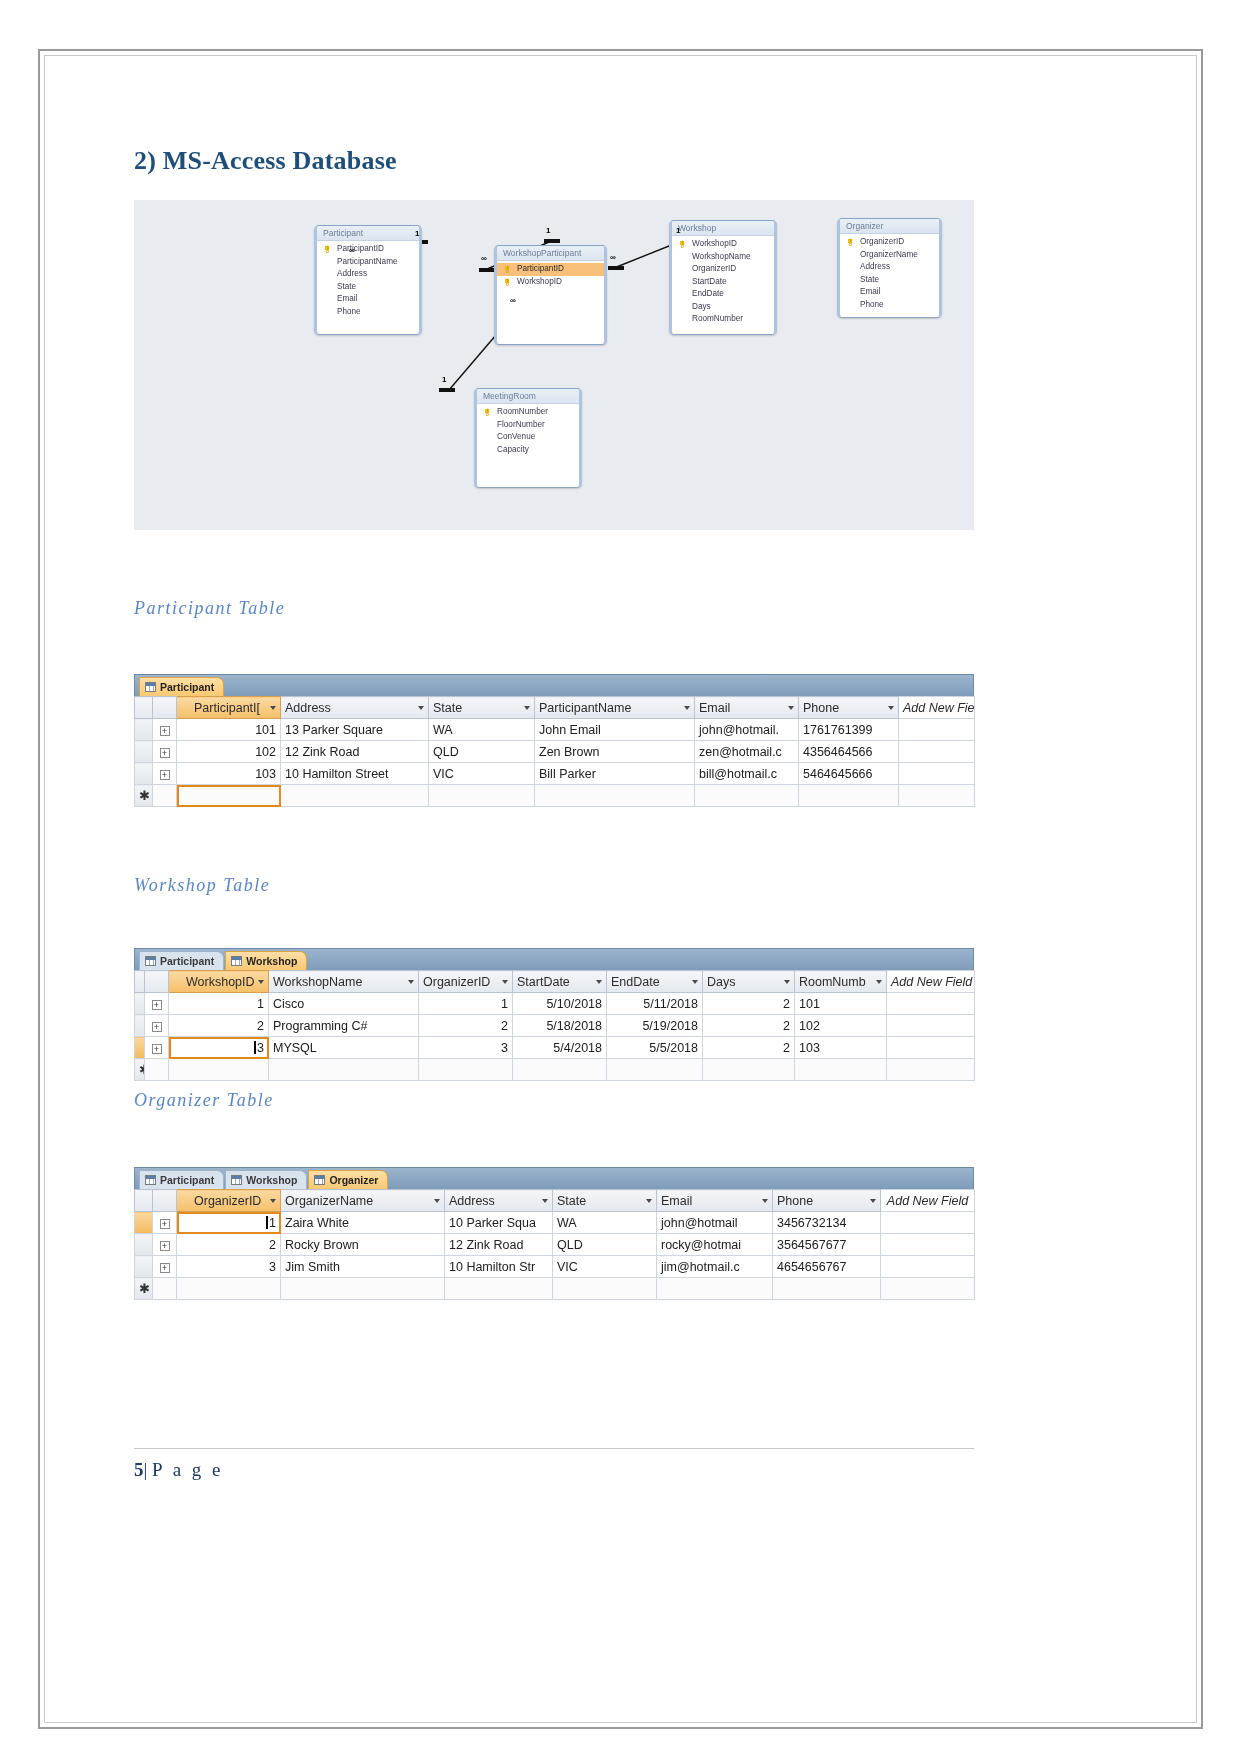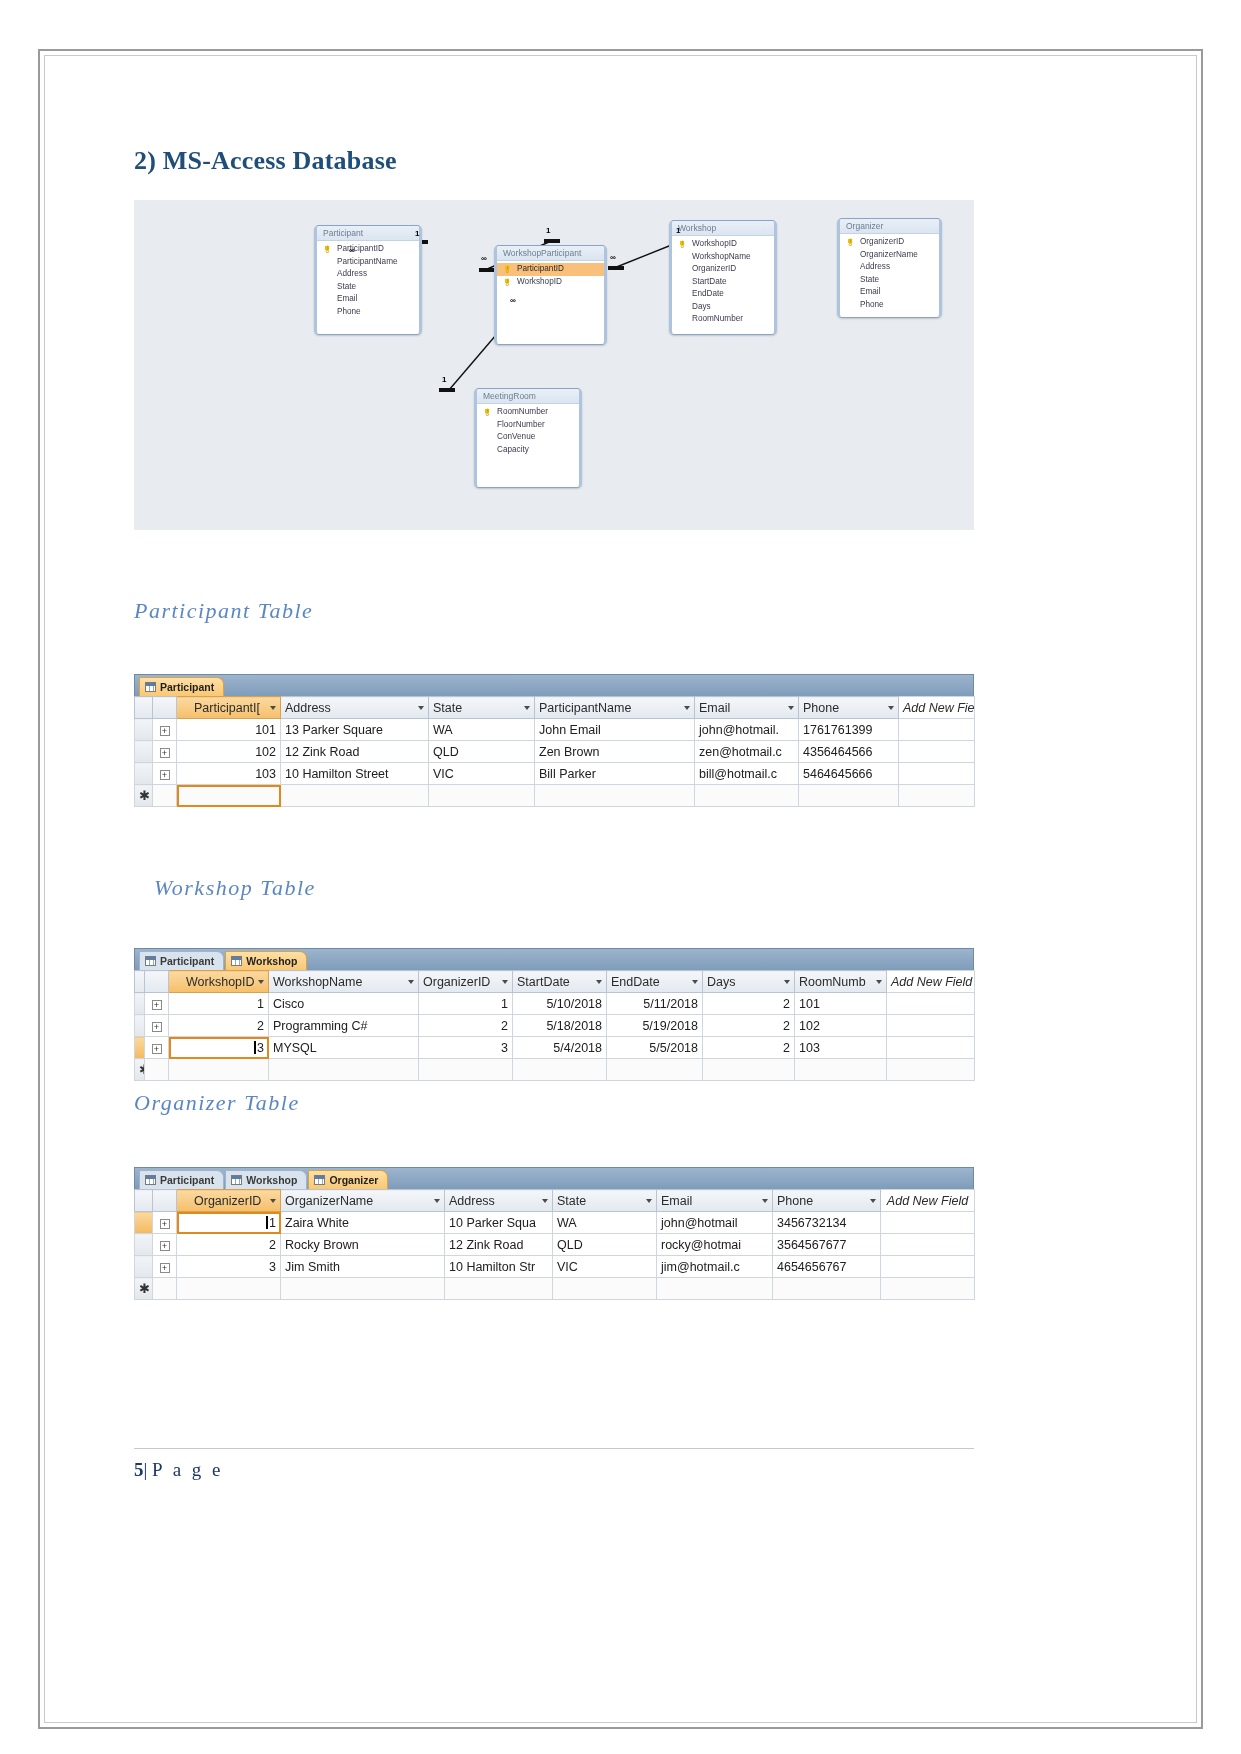--- a/index.html
+++ b/index.html
@@ -22,21 +22,21 @@
   }
   #content { position:absolute; left:0; top:12px; width:1241px; height:1754px; }
 
   
   .h-main {
     position:absolute; left:134px; top:134px;
     font-size:26px; font-weight:bold; color:#1f4e79;
     font-family:"Liberation Serif", serif; letter-spacing:0.2px;
   }
   .h-sub {
-    position:absolute; font-style:italic; font-size:22px;
+    position:absolute; font-style:italic; font-size:18px;
     color:#5b86c4; font-family:"Liberation Serif", serif; letter-spacing:1.5px;
   }
 
   
   #er-panel {
     position:absolute; left:134px; top:188px; width:840px; height:330px;
     background:#e8ecf1;
   }
   #er-svg { position:absolute; left:0; top:0; }
   .ent {
@@ -366,21 +366,21 @@
           <td></td>
           <td></td>
           <td></td>
           <td></td>
           <td></td>
         </tr>
       </tbody>
     </table>
   </div>
 
-  <div class="h-sub" style="left:134px; top:863px;margin-left:20px;">Workshop Table</div>
+  <div class="h-sub" style="left:134px; top:863px;">Workshop Table</div>
 
   <div class="ds" style="left:134px; top:936px; width:840px;">
     <div class="ds-tabbar">
       <div class="ds-tab">
         <span class="tab-ico"></span>
         <span>Participant</span>
       </div>
       <div class="ds-tab active">
         <span class="tab-ico"></span>
         <span>Workshop</span>

